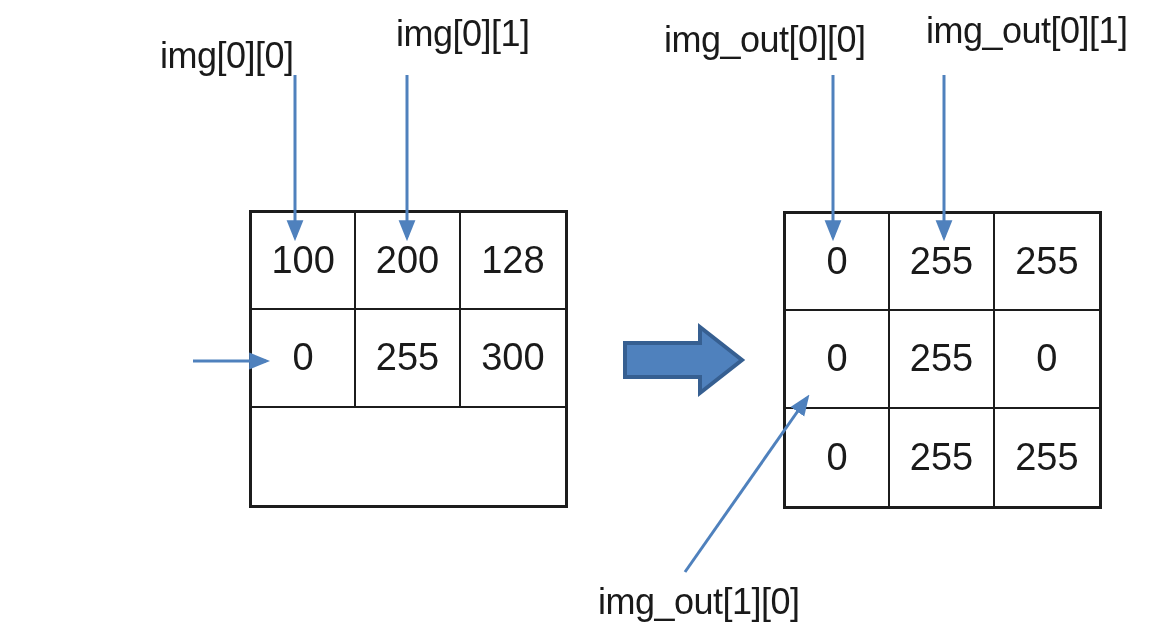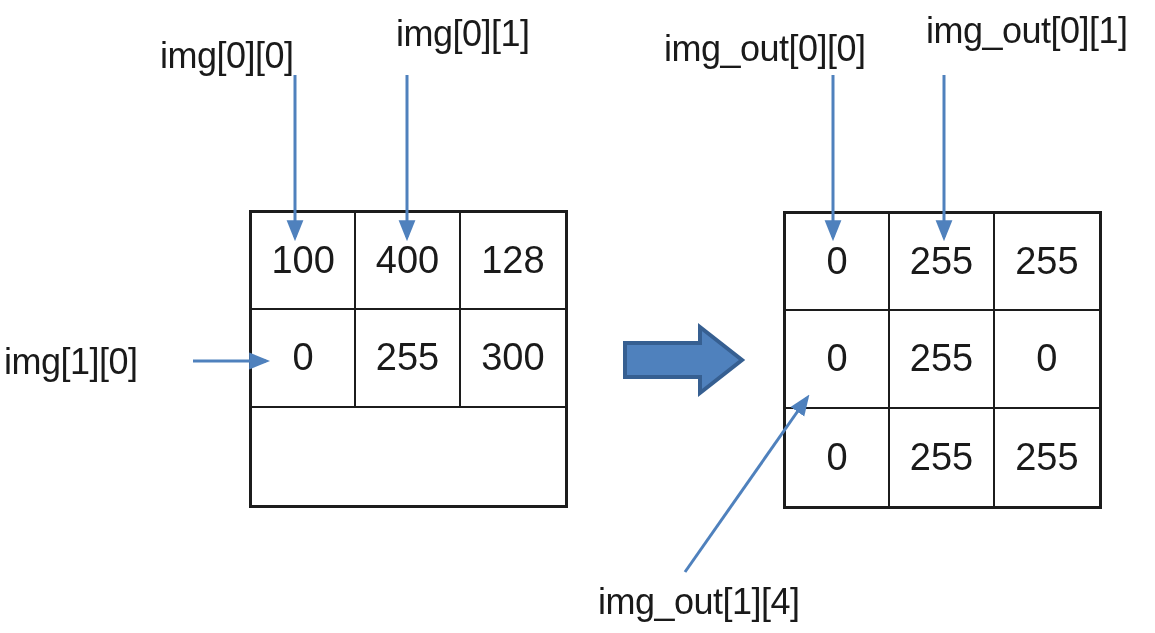--- a/index.html
+++ b/index.html
@@ -69,28 +69,27 @@
     stroke-linejoin: miter;
   }
 </style>
 </head>
 <body>
 
 <div class="canvas">
 
   <div class="pointer-label" style="left:160px; top:17px;margin-top:18px;">img[0][0]</div>
   <div class="pointer-label" style="left:396px; top:13px;">img[0][1]</div>
-  <div class="pointer-label" style="left:4px; top:341px;">img[1][0]</div>
-  <div class="pointer-label" style="left:664px; top:28px;">img_out[0][0]</div>
+  <div class="pointer-label" style="left:664px; top:19px;">img_out[0][0]</div>
   <div class="pointer-label" style="left:926px; top:10px;">img_out[0][1]</div>
-  <div class="pointer-label" style="left:598px; top:581px;">img_out[1][4]</div>
+  <div class="pointer-label" style="left:598px; top:581px;">img_out[1][0]</div>
 
   <div class="pixel-grid" style="left:249px; top:210px;">
     <div class="cell">100</div>
-    <div class="cell">400</div>
+    <div class="cell">200</div>
     <div class="cell">128</div>
     <div class="cell">0</div>
     <div class="cell">255</div>
     <div class="cell">300</div>
   </div>
 
   <div class="pixel-grid" style="left:783px; top:211px;">
     <div class="cell">0</div>
     <div class="cell">255</div>
     <div class="cell">255</div>

